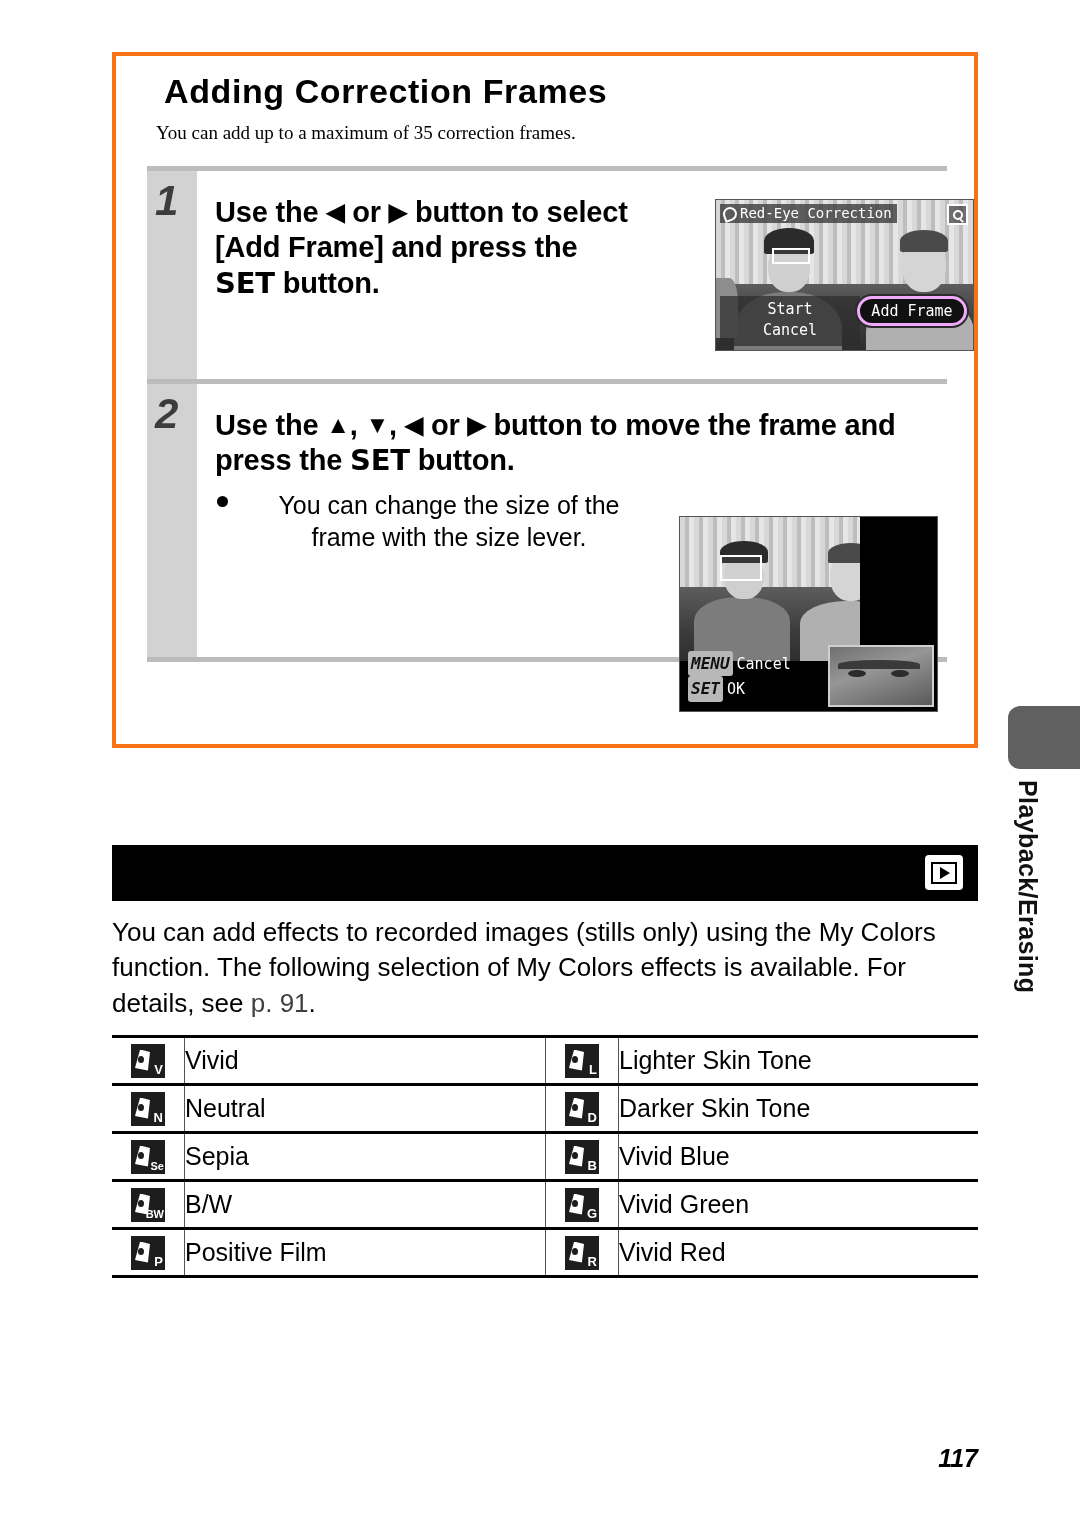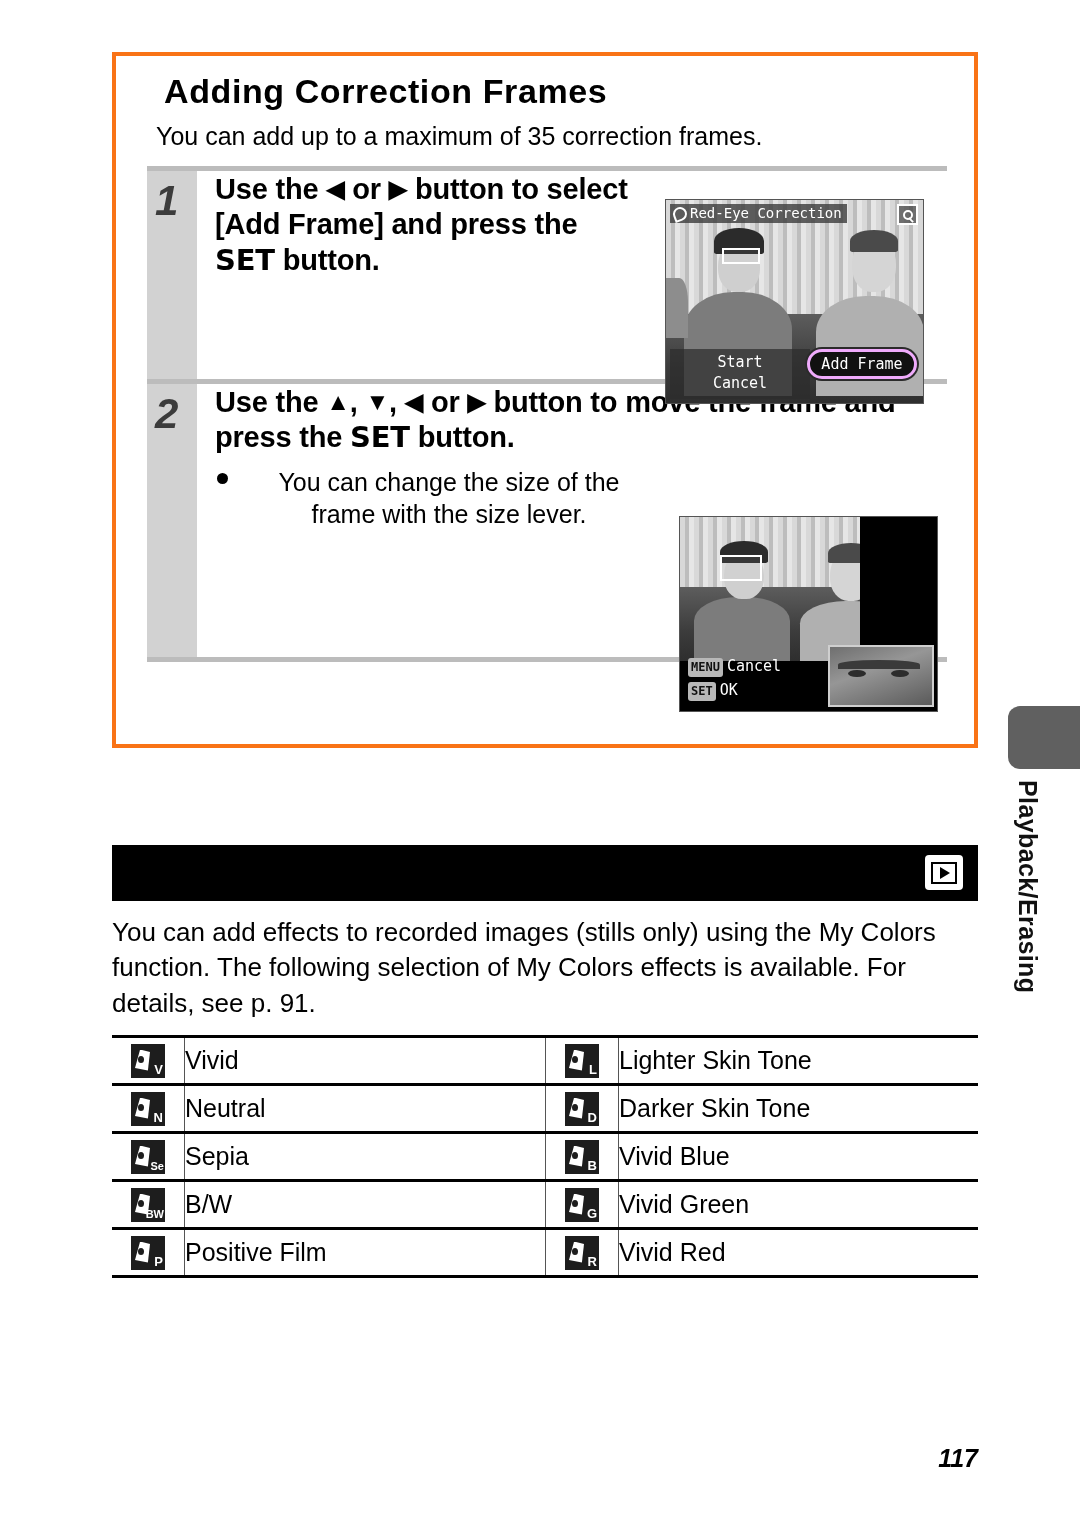--- a/index.html
+++ b/index.html
@@ -33,22 +33,23 @@
     top: 16px;
     font-size: 34px;
     font-weight: bold;
     letter-spacing: 0.6px;
     white-space: nowrap;
   }
   .sec-sub {
     position: absolute;
     left: 40px;
     top: 66px;
-    font-size: 25px;
+    font-size: 19px;
     white-space: nowrap;
+    font-family: Liberation Serif, serif;
   }
 
   .steps-wrap {
     position: absolute;
     left: 31px;
     top: 110px;
     width: 800px;
   }
   .step-rule {
     height: 5px;
@@ -77,21 +78,21 @@
   }
   .step-body {
     flex: 1 1 auto;
     position: relative;
     padding: 0;
   }
   .step-heading {
     font-size: 29px;
     font-weight: bold;
     line-height: 1.22;
-    padding: 1px 0 0 18px;
+    padding: 24px 0 0 18px;
     letter-spacing: -0.2px;
   }
   .arrow { font-size: 24px; vertical-align: 2px; }
   .setlbl { font-family: "DejaVu Sans", sans-serif; font-weight: bold; }
 
   .bullet-text {
     font-size: 25px;
     line-height: 1.28;
     padding: 10px 0 0 20px;
     position: relative;
@@ -109,21 +110,21 @@
   .bullet-text .btxt { display: block; padding-left: 24px; text-align: center; }
 
   
   .lcd {
     position: absolute;
     background: #8e8e8e;
     border: 1px solid #555;
     box-sizing: border-box;
     overflow: hidden;
   }
-  #lcd1 { left: 665px; top: 199px; width: 259px; height: 205px; }
+  #lcd1 { left: 715px; top: 199px; width: 259px; height: 152px; }
   #lcd2 { left: 679px; top: 516px; width: 259px; height: 196px; }
 
   
   .photo-bg {
     position: absolute; left: 0; top: 0; right: 0; bottom: 0;
     background:
       repeating-linear-gradient(90deg,
         #d8d8d8 0px, #d8d8d8 5px,
         #bdbdbd 5px, #bdbdbd 9px,
         #e6e6e6 9px, #e6e6e6 14px);
@@ -253,22 +254,23 @@
     line-height: 1.6;
     white-space: nowrap;
   }
   .keycap {
     display: inline-block;
     background: #b8b8b8;
     color: #111;
     border-radius: 3px;
     padding: 0 3px;
     font-weight: bold;
-    font-size: 12px;
+    font-size: 16px;
     margin-right: 4px;
+    font-style: italic;
   }
   .zoom-inset {
     position: absolute;
     right: 3px; bottom: 4px;
     width: 106px; height: 62px;
     border: 2px solid #cfcfcf;
     box-sizing: border-box;
     background: linear-gradient(160deg,#6f6f6f 0%, #969696 40%, #5a5a5a 100%);
     overflow: hidden;
   }
@@ -334,21 +336,21 @@
   }
 
   .intro-para {
     position: absolute;
     left: 112px;
     top: 915px;
     width: 870px;
     font-size: 26px;
     line-height: 1.36;
   }
-  .lnk { color: #000000; }
+  .lnk { color: #404040; }
 
   
   .fx-table {
     position: absolute;
     left: 112px;
     top: 1035px;
     width: 866px;
     border-collapse: collapse;
   }
   .fx-table td {

